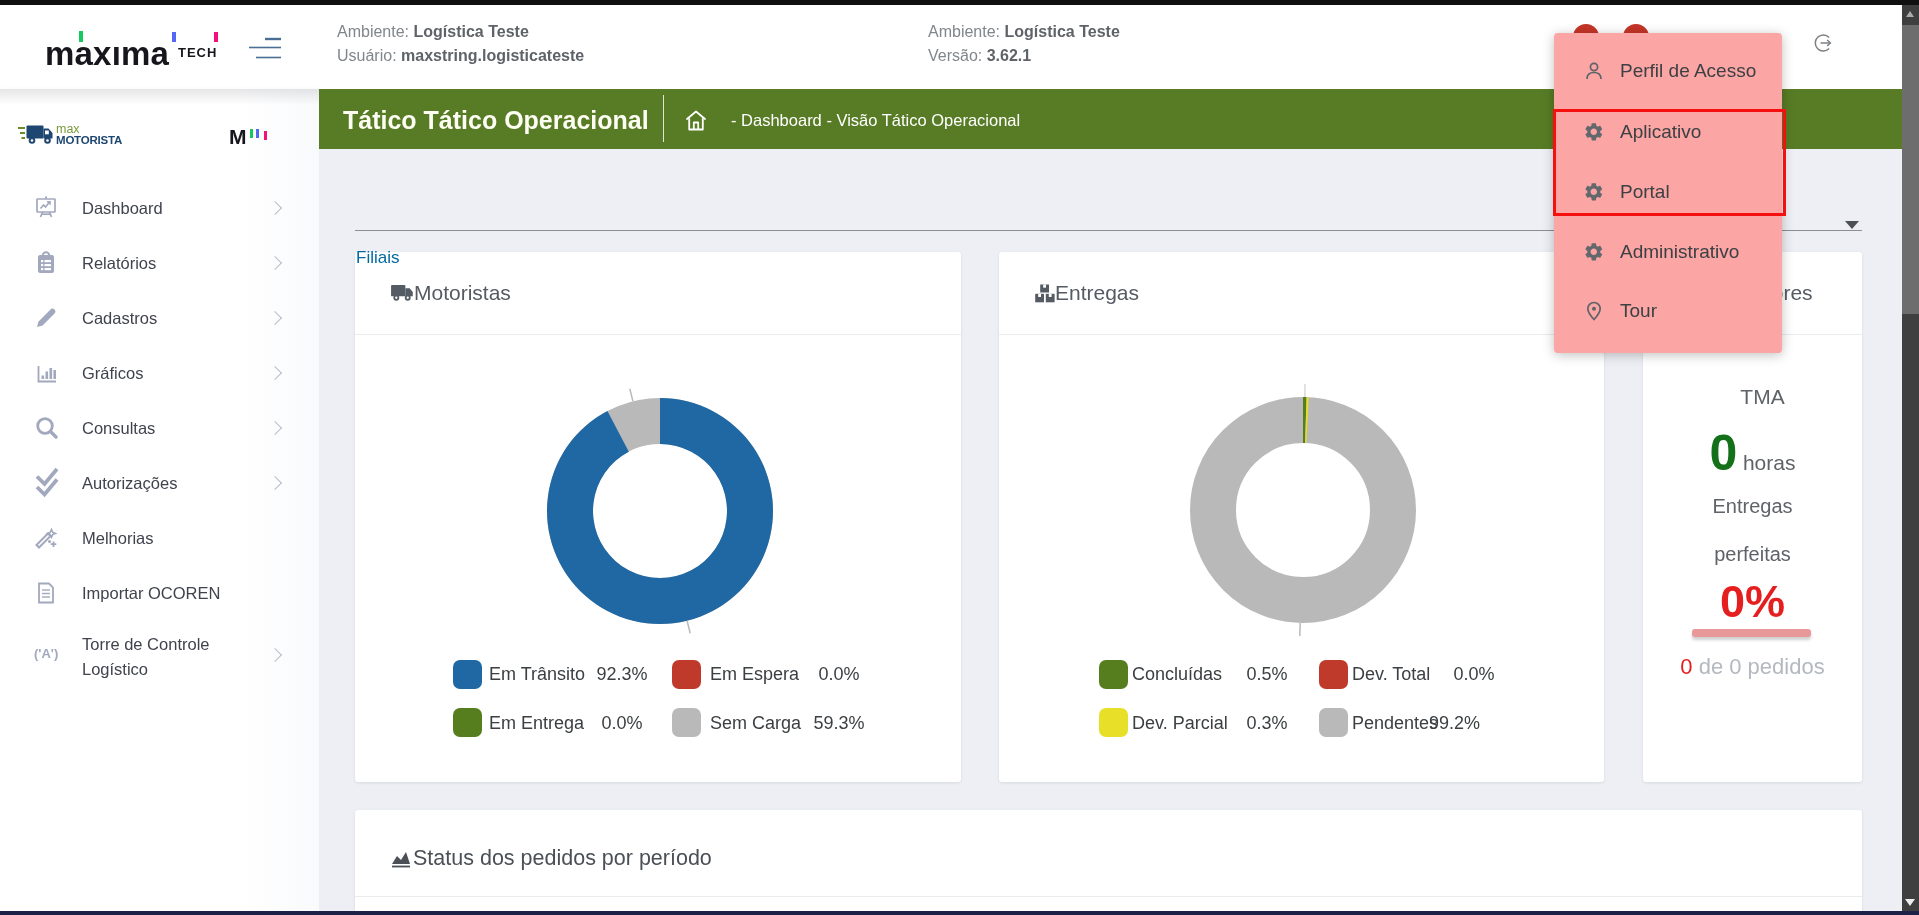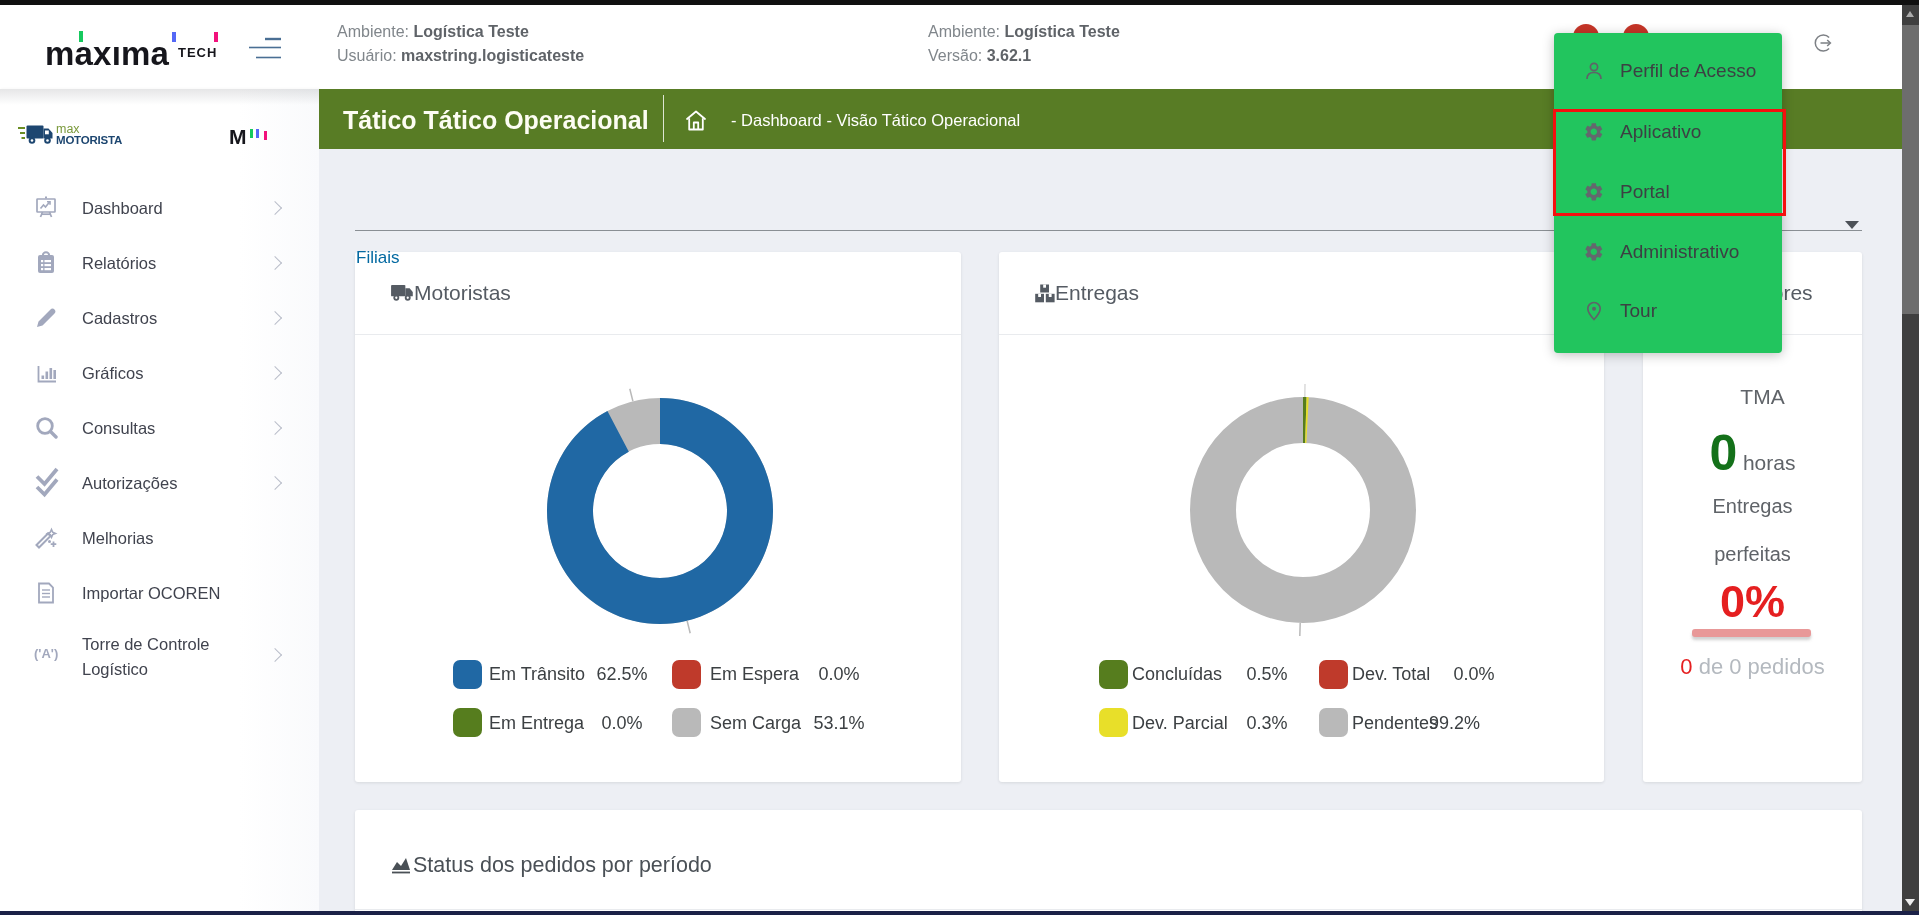--- a/index.html
+++ b/index.html
@@ -190,30 +190,30 @@
       <span>Motoristas</span>
     </div>
     <svg class="abs" style="left:0; top:0;" width="606" height="530" viewBox="0 0 606 530">
       <circle cx="305" cy="259" r="90" fill="none" stroke="#b9b9b9" stroke-width="46"></circle>
       <path d="M 305.00 146.00 A 113 113 0 1 1 252.44 158.97 L 273.83 199.69 A 67 67 0 1 0 305.00 192.00 Z" fill="#2068a4"></path>
       <line x1="332.1" y1="368.7" x2="335.2" y2="381.3" stroke="#b9b9b9" stroke-width="1.5"></line>
       <line x1="277.9" y1="149.3" x2="274.8" y2="136.7" stroke="#b9b9b9" stroke-width="1.5"></line>
     </svg>
     <div class="legsq" style="left:98px; top:408px; background:#2068a4;"></div>
     <div class="legtx" style="left:134px; top:412px;">Em Trânsito</div>
-    <div class="legtx" style="left:222px; top:412px; width:90px; text-align:center;">62.5%</div>
+    <div class="legtx" style="left:222px; top:412px; width:90px; text-align:center;">92.3%</div>
     <div class="legsq" style="left:317px; top:408px; background:#bf3a2b;"></div>
     <div class="legtx" style="left:355px; top:412px;">Em Espera</div>
     <div class="legtx" style="left:439px; top:412px; width:90px; text-align:center;">0.0%</div>
     <div class="legsq" style="left:98px; top:456px; background:#567d1e;"></div>
     <div class="legtx" style="left:134px; top:461px;">Em Entrega</div>
     <div class="legtx" style="left:222px; top:461px; width:90px; text-align:center;">0.0%</div>
     <div class="legsq" style="left:317px; top:456px; background:#b9b9b9;"></div>
     <div class="legtx" style="left:355px; top:461px;">Sem Carga</div>
-    <div class="legtx" style="left:439px; top:461px; width:90px; text-align:center;">53.1%</div>
+    <div class="legtx" style="left:439px; top:461px; width:90px; text-align:center;">59.3%</div>
   </div>
 
   <div class="card" style="left:999px; top:252px; width:605px; height:530px;">
     <div class="cardhead">
       <svg style="margin-left:36px;" width="20" height="19" viewBox="0 0 20 19">
         <g fill="#555b63">
           <rect x="5.2" y="0.5" width="8.8" height="8"></rect>
           <rect x="0.2" y="9.8" width="8.8" height="8.5"></rect>
           <rect x="10.8" y="9.8" width="8.8" height="8.5"></rect>
         </g>
@@ -257,36 +257,36 @@
     <div class="ind" style="top:133px; font-size:21px;margin-left:10px;">TMA</div>
     <div class="ind" style="top:172px; line-height:59px;"><span style="font-size:50px; font-weight:bold; color:#14711a;">0</span> <span style="font-size:21px;">horas</span></div>
     <div class="ind" style="top:243px;">Entregas</div>
     <div class="ind" style="top:291px;">perfeitas</div>
     <div class="ind" style="top:327px; font-size:45px; line-height:45px; font-weight:bold; color:#e51f20;">0%</div>
     <div class="abs" style="left:49px; top:377px; width:119px; height:8px; background:#e89898; border-radius:3px; box-shadow:0 3px 3px rgba(120,120,120,0.35);"></div>
     <div class="ind" style="top:402px; font-size:22px; color:#b4b9bf;"><span style="color:#e51f20;">0</span> de 0 pedidos</div>
   </div>
 
   <div class="card" style="left:355px; top:810px; width:1507px; height:105px; border-radius:3px 3px 0 0;">
-    <div class="cardhead" style="height:100px; padding-top:11px; color:#4a5056; font-size:21.5px;align-items:center;">
+    <div class="cardhead" style="height:87px; padding-top:11px; color:#4a5056; font-size:21.5px;align-items:center;">
       <svg style="margin-left:36px; margin-right:2px;" width="20" height="18" viewBox="0 0 20 18">
         <path d="M 1 14 L 6 6 L 10 10 L 15 2 L 19 14 Z" fill="#4a5056"></path>
         <line x1="1" y1="16.5" x2="19" y2="16.5" stroke="#4a5056" stroke-width="1.8"></line>
       </svg>
       <span>Status dos pedidos por período</span>
     </div>
   </div>
 
   <div class="abs" style="left:1902px; top:5px; width:17px; height:906px; background:#3f3f3f; z-index:80;">
     <div class="abs" style="left:0; top:20px; width:17px; height:289px; background:#6d6d6d;"></div>
     <div class="abs" style="left:4px; top:6px; width:0; height:0; border-left:4.5px solid transparent; border-right:4.5px solid transparent; border-bottom:6px solid #ababab;"></div>
     <div class="abs" style="left:3px; top:894px; width:0; height:0; border-left:5.5px solid transparent; border-right:5.5px solid transparent; border-top:7px solid #ededed;"></div>
   </div>
 
-  <div class="abs" style="left:1554px; top:33px; width:228px; height:320px; background:#22c55e; border-radius:4px; box-shadow:0 2px 12px rgba(0,0,0,0.25); z-index:60;">
+  <div class="abs" style="left:1554px; top:33px; width:228px; height:320px; background:#fca5a5; border-radius:4px; box-shadow:0 2px 12px rgba(0,0,0,0.25); z-index:60;">
     <svg class="ddico" style="top:27px;" viewBox="0 0 22 22">
       <circle cx="11" cy="7" r="3.6" fill="none" stroke="#5f6368" stroke-width="1.7"></circle>
       <path d="M 4 19 C 4 14.5 7 12.5 11 12.5 C 15 12.5 18 14.5 18 19" fill="none" stroke="#5f6368" stroke-width="1.7"></path>
     </svg>
     <div class="ddi" style="top:27px;">Perfil de Acesso</div>
     <svg class="ddico" style="top:88px;" viewBox="0 0 22 22">
         <g transform="scale(0.9)" fill="#63686d">
           <path d="M19.14 12.94c.04-.3.06-.61.06-.94 0-.32-.02-.64-.07-.94l2.03-1.58c.18-.14.23-.41.12-.61l-1.92-3.32c-.12-.22-.37-.29-.59-.22l-2.39.96c-.5-.38-1.03-.7-1.62-.94l-.36-2.54c-.04-.24-.24-.41-.48-.41h-3.84c-.24 0-.43.17-.47.41l-.36 2.54c-.59.24-1.13.57-1.62.94l-2.39-.96c-.22-.08-.47 0-.59.22L2.74 8.87c-.12.21-.08.47.12.61l2.03 1.58c-.05.3-.09.63-.09.94s.02.64.07.94l-2.03 1.58c-.18.14-.23.41-.12.61l1.92 3.32c.12.22.37.29.59.22l2.39-.96c.5.38 1.03.7 1.62.94l.36 2.54c.05.24.24.41.48.41h3.84c.24 0 .44-.17.47-.41l.36-2.54c.59-.24 1.13-.56 1.62-.94l2.39.96c.22.08.47 0 .59-.22l1.92-3.32c.12-.22.07-.47-.12-.61l-2.01-1.58zM12 15.6c-1.98 0-3.6-1.62-3.6-3.6s1.62-3.6 3.6-3.6 3.6 1.62 3.6 3.6-1.62 3.6-3.6 3.6z"></path>
         </g>
       </svg>

